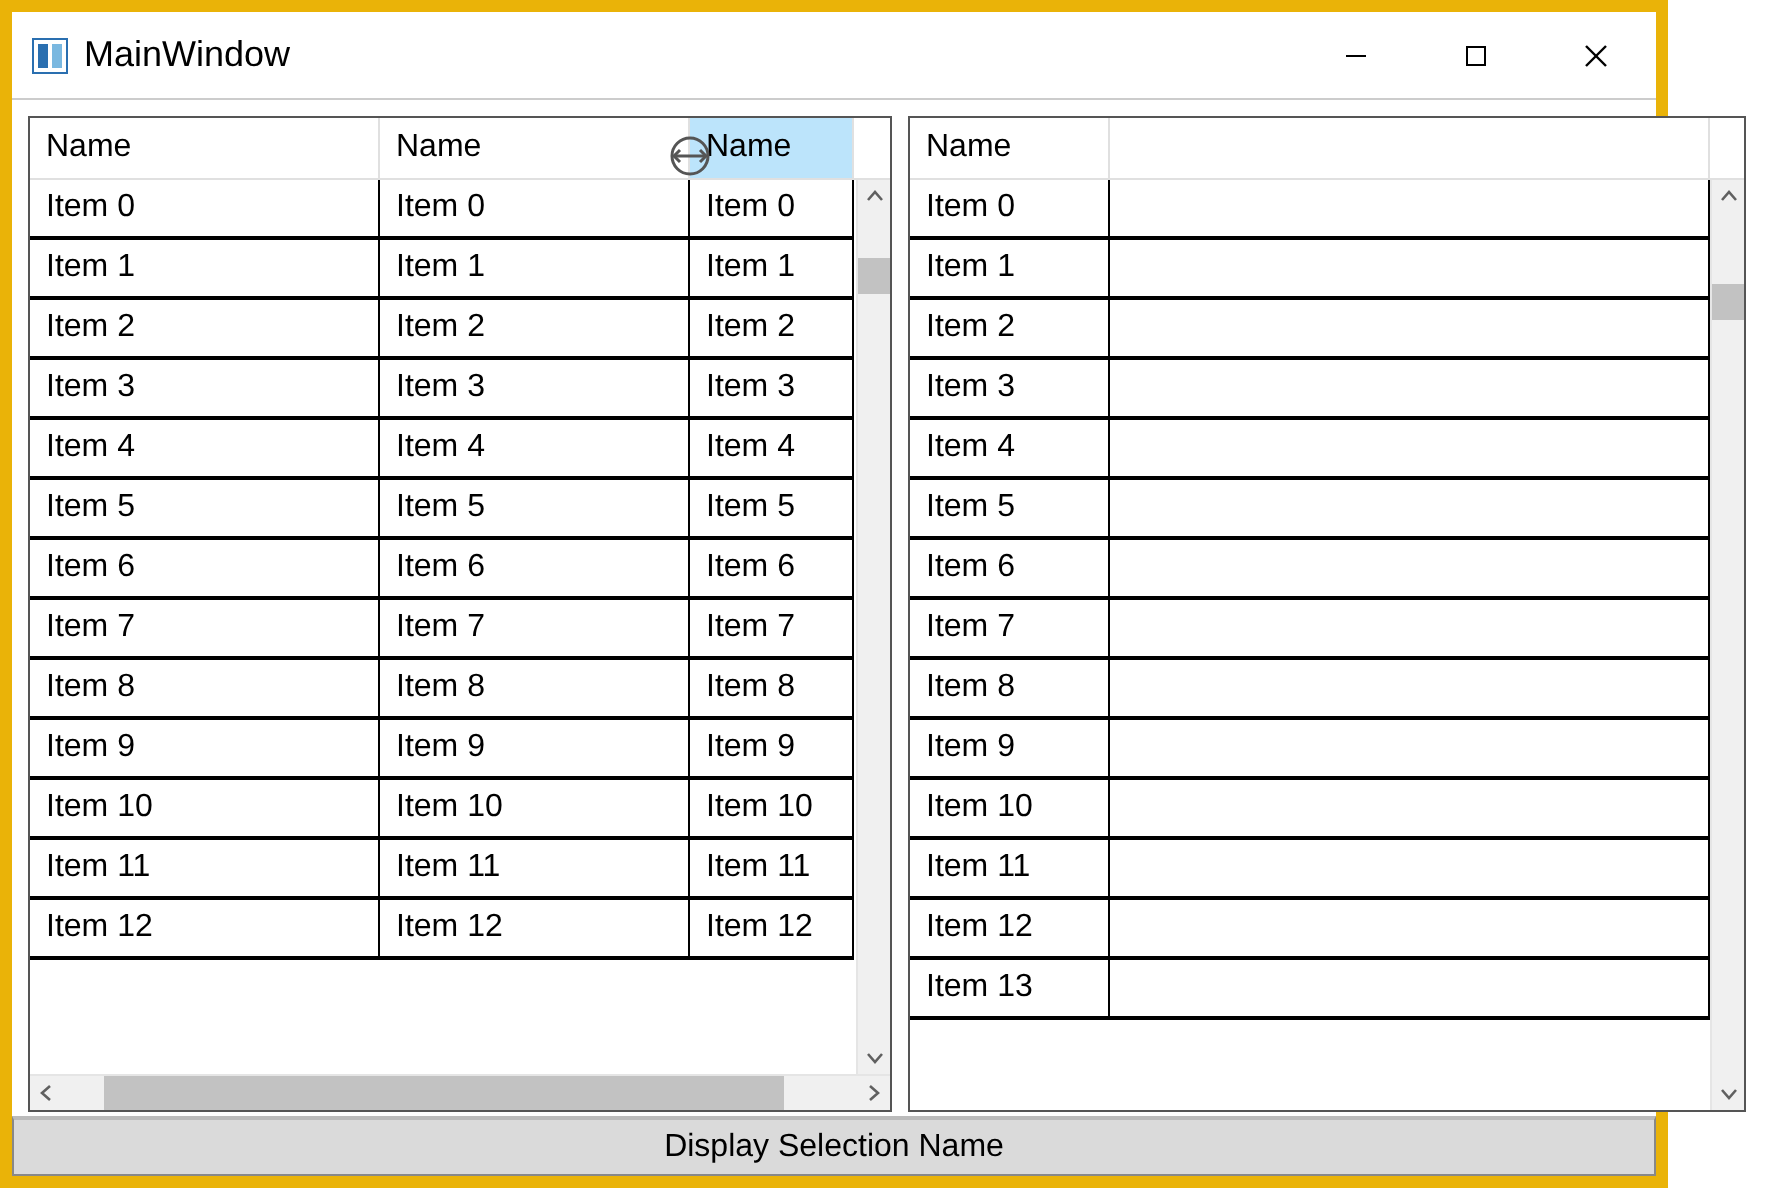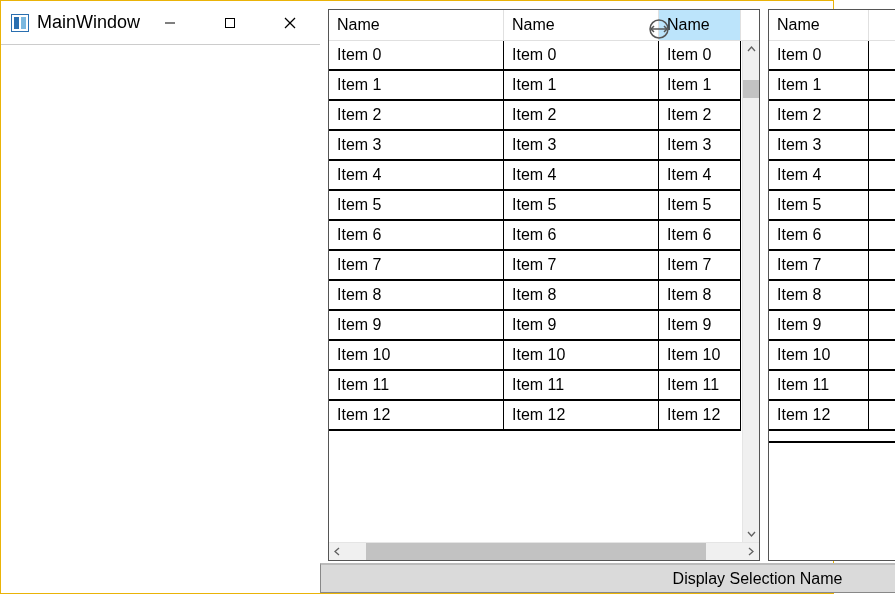--- a/index.html
+++ b/index.html
@@ -5,25 +5,25 @@
   * { box-sizing: border-box; }
   html, body {
     margin: 0; padding: 0;
     font-family: "Segoe UI", Tahoma, sans-serif;
     font-size: 15px;
     background: #fff;
     color: #000;
   }
   .window {
     width: 834px; height: 594px;
-    border: 1px solid #eab308;
+    border: 6px solid #eab308;
     background: #fff;
     position: relative;
     display: flex;
-    flex-direction: row;
+    flex-direction: column;
   }
   
   .titlebar {
     height: 44px;
     display: flex;
     align-items: center;
     border-bottom: 1px solid #ccc;
     background: #fff;
   }
   .titlebar-icon {
@@ -370,20 +370,21 @@
               </div>
               <div class="grid-row">
                 <div class="cell" style="width: 100px;">Item 11</div>
                 <div class="cell" style="width: 300px;"></div>
               </div>
               <div class="grid-row">
                 <div class="cell" style="width: 100px;">Item 12</div>
                 <div class="cell" style="width: 300px;"></div>
               </div>
               <div class="grid-row">
+                <div class="cell" style="width: 100px;">Item 13</div>
                 <div class="cell" style="width: 300px;"></div>
               </div>
             </div>
           <div class="vscroll">
             <div class="arrow">
               <svg width="9" height="9" viewBox="0 0 9 9">
                   <polyline points="1,6 4.5,2 8,6" fill="none" stroke="#606060" stroke-width="1.3"></polyline>
                 </svg>
             </div>
             <div class="track">

